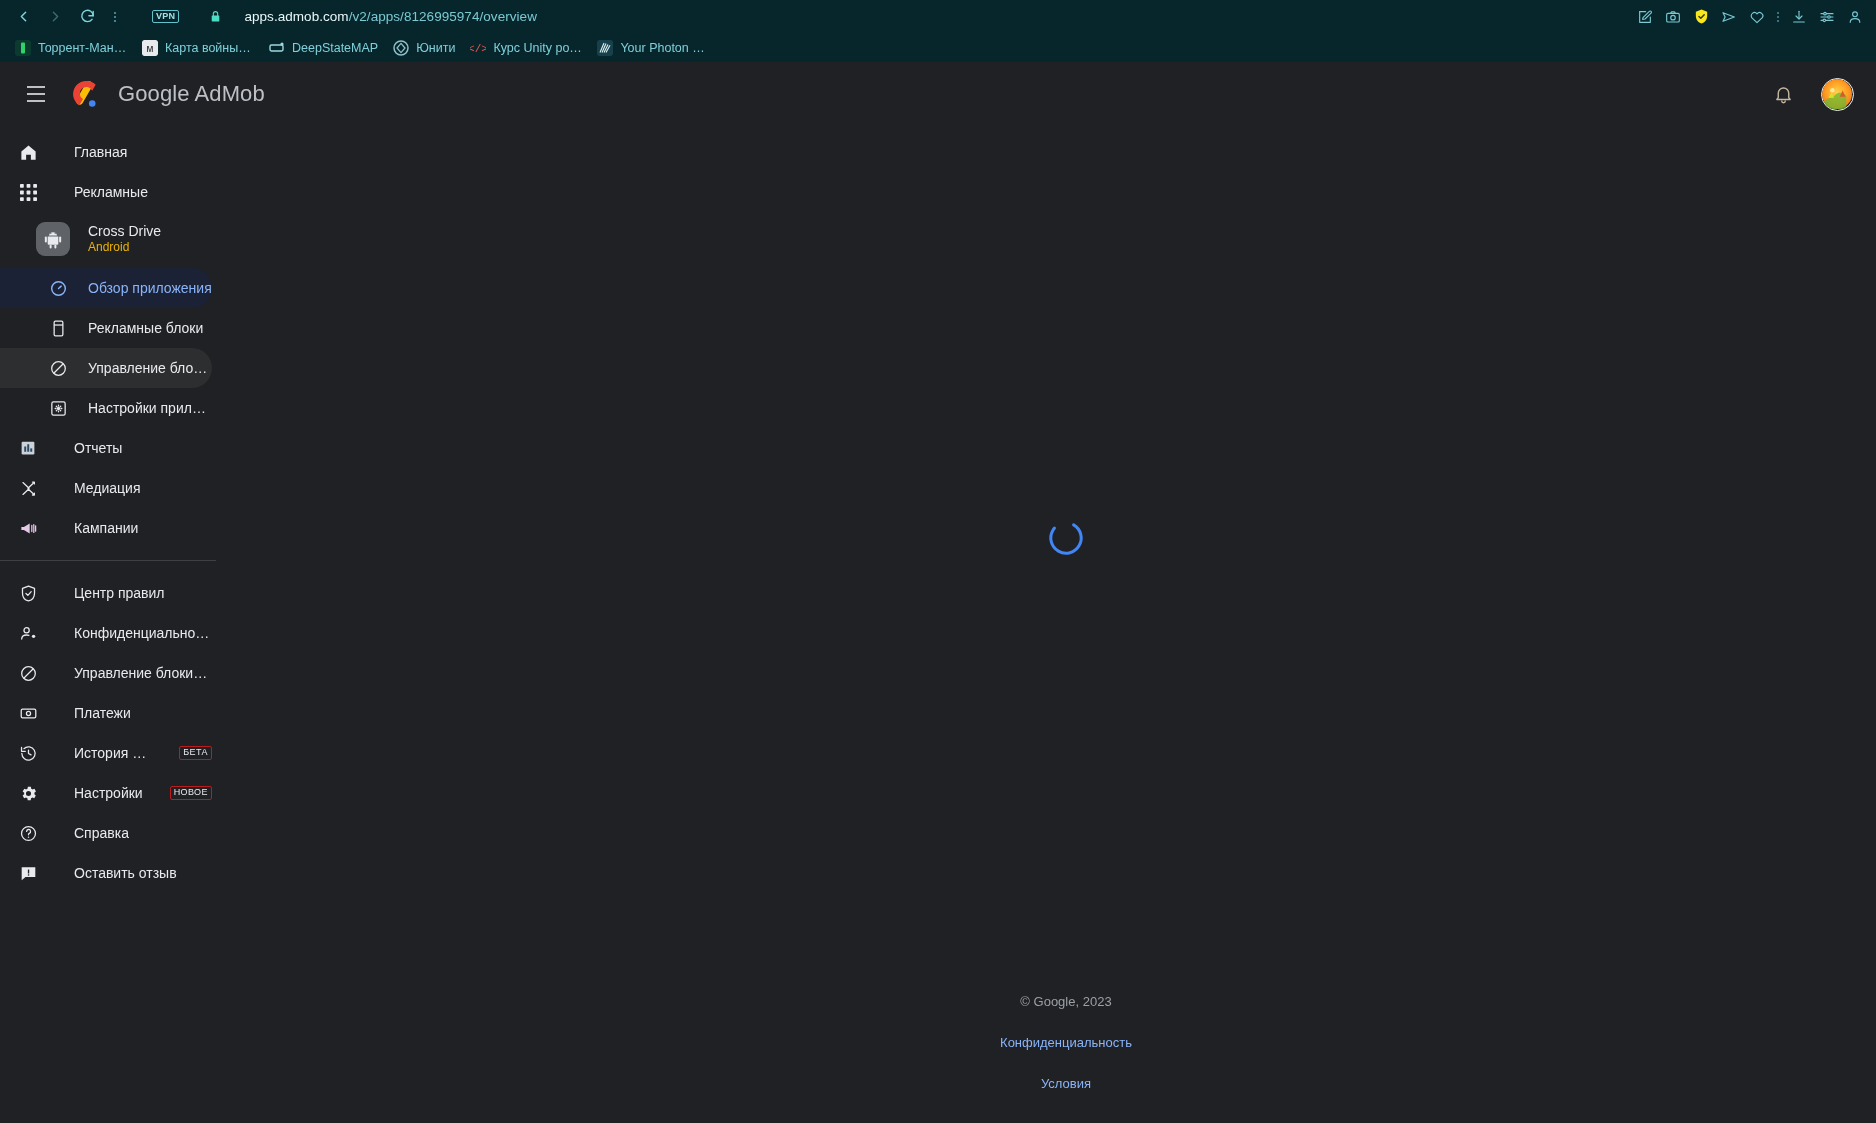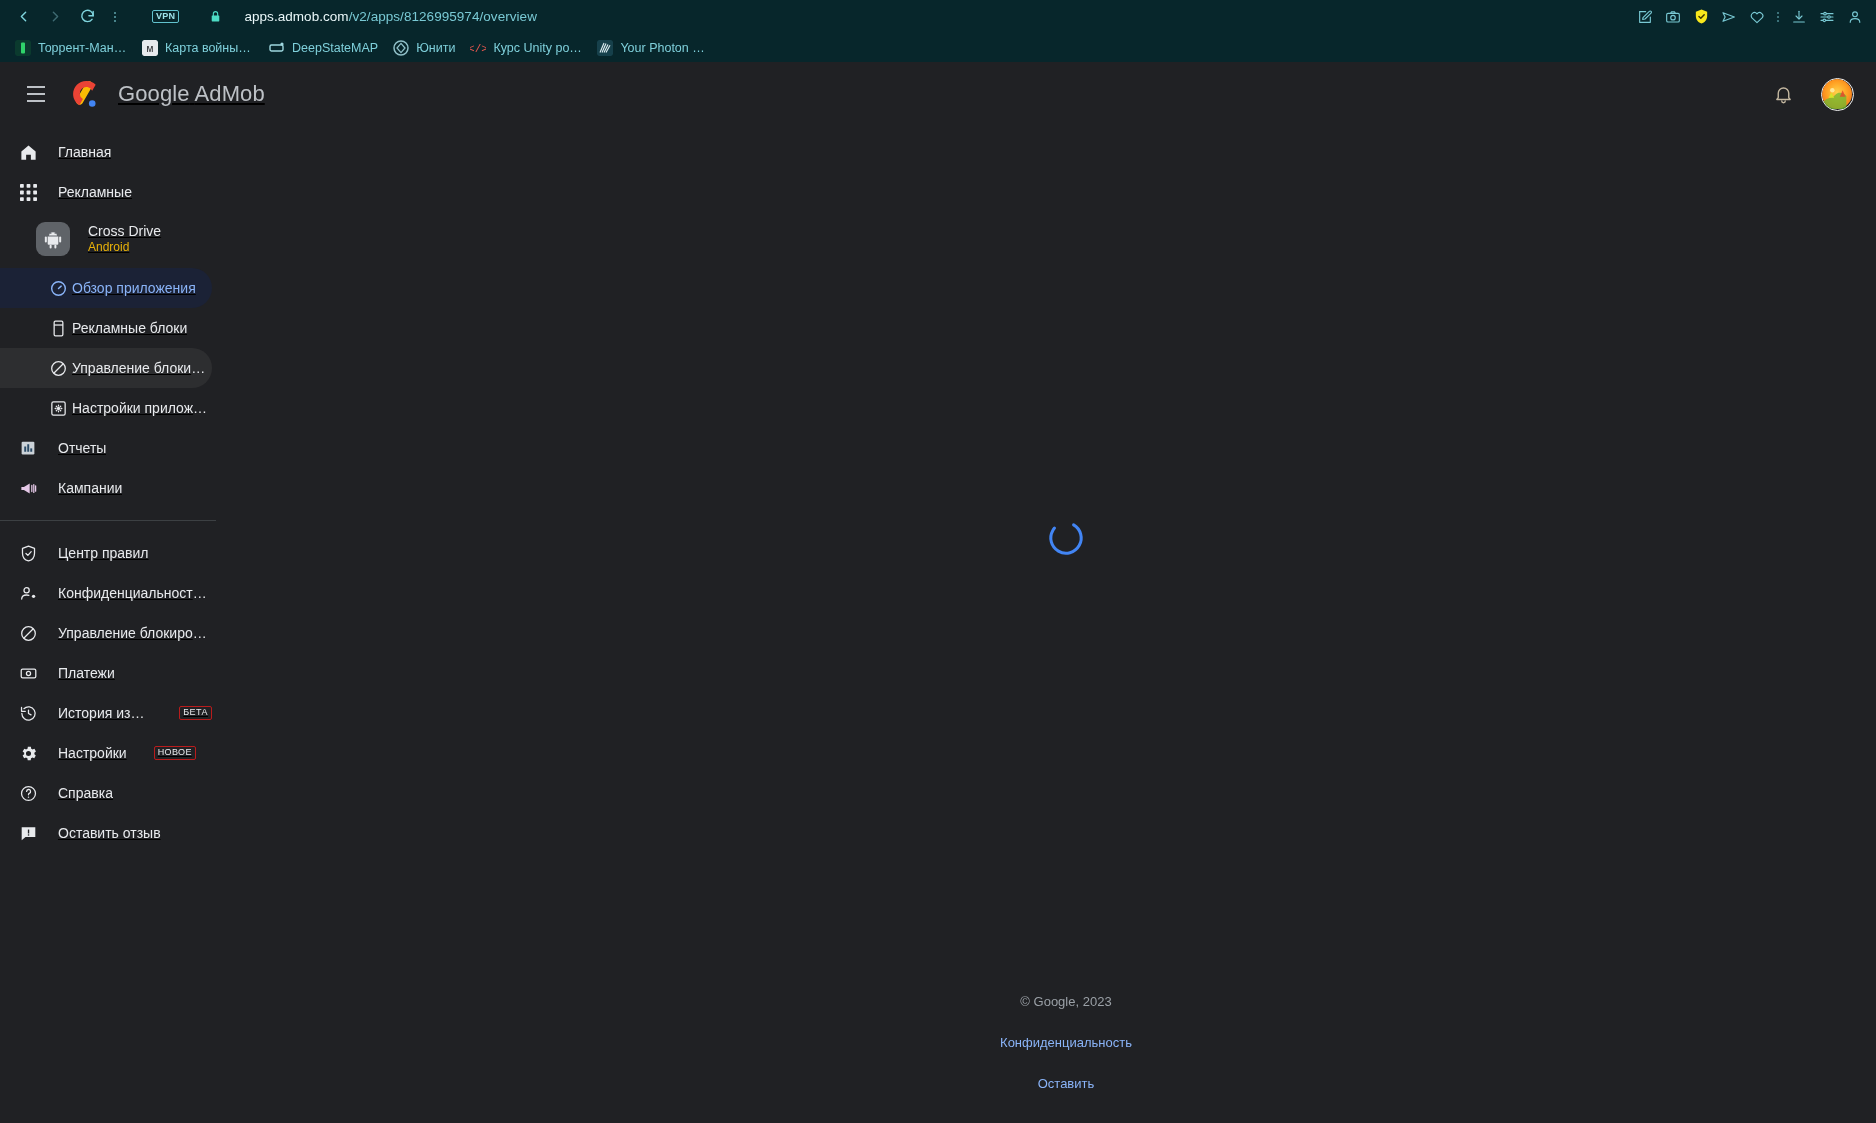--- a/index.html
+++ b/index.html
@@ -130,21 +130,20 @@
     overflow: hidden;
   }
 
   
   .app-shell {
     height: calc(1123px - 62px);
     background: #202124;
     display: flex;
     flex-direction: column;
     position: relative;
-    text-decoration: underline;
   }
 
   .app-header {
     height: 64px;
     display: flex;
     align-items: center;
     padding-left: 14px;
     flex-shrink: 0;
     position: relative;
   }
@@ -226,20 +225,21 @@
   .nav-item .ico {
     width: 20px; height: 20px;
     flex-shrink: 0;
     display: flex; align-items: center; justify-content: center;
     color: #e8eaed;
   }
   .nav-item .lbl {
     white-space: nowrap;
     overflow: hidden;
     text-overflow: ellipsis;
+    margin-left: 16px;
   }
   .nav-item.sub {
     padding-left: 48px;
     gap: 4px;
     text-align: center;
   }
   .nav-item.active {
     background: #1b2236;
     color: #8ab4f8;
   }
@@ -622,20 +622,32 @@
           <svg width="18" height="18" viewBox="0 0 24 24">
               <rect x="3.5" y="3.5" width="17" height="17" rx="1.6" fill="#cbd2d8"></rect>
               <rect x="7" y="10" width="2.6" height="7" fill="#2a4a66"></rect>
               <rect x="11" y="7" width="2.6" height="10" fill="#2a4a66"></rect>
               <rect x="15" y="12.5" width="2.6" height="4.5" fill="#2a4a66"></rect>
             </svg>
         </span>
         <span class="lbl">Отчеты</span>
       </div>
 
+      <div class="nav-item">
+        <span class="ico">
+          <svg width="19" height="19" viewBox="0 0 24 24" fill="none" stroke="currentColor" stroke-width="1.6" stroke-linecap="round" stroke-linejoin="round">
+              <path d="M19 4.5L12 11 5 4.5"></path>
+              <path d="M19 19.5L12 13 5 19.5"></path>
+              <circle cx="12" cy="12" r="1.4" fill="currentColor" stroke="none"></circle>
+              <path d="M17 3.8h2.4v2.4"></path>
+              <path d="M17 20.2h2.4v-2.4"></path>
+            </svg>
+        </span>
+        <span class="lbl">Медиация</span>
+      </div>
 
       <div class="nav-item">
         <span class="ico">
           <svg width="19" height="19" viewBox="0 0 24 24" fill="#e6c9e8">
               <path d="M3 10v4h3.2l7.3 4.2V5.8L6.2 10z"></path>
               <path d="M16.2 8.2v7.6M18.7 7v10M21 8.6v6.8" stroke="#e6c9e8" stroke-width="1.6" stroke-linecap="round"></path>
             </svg>
         </span>
         <span class="lbl">Кампании</span>
       </div>
@@ -731,17 +743,17 @@
     <main class="main-area">
       <div class="spinner-wrap">
         <svg class="spinner" viewBox="0 0 40 40">
           <circle cx="20" cy="20" r="16" fill="none" stroke="#4285f4" stroke-width="3.2" stroke-linecap="round" stroke-dasharray="78 122" transform="rotate(-60 20 20)"></circle>
         </svg>
       </div>
 
       <div class="footer">
         <span class="copy">© Google, 2023</span>
         <a href="#">Конфиденциальность</a>
-        <a href="#">Оставить</a>
+        <a href="#">Условия</a>
       </div>
     </main>
   </div>
 </div>
 
 </body></html>

